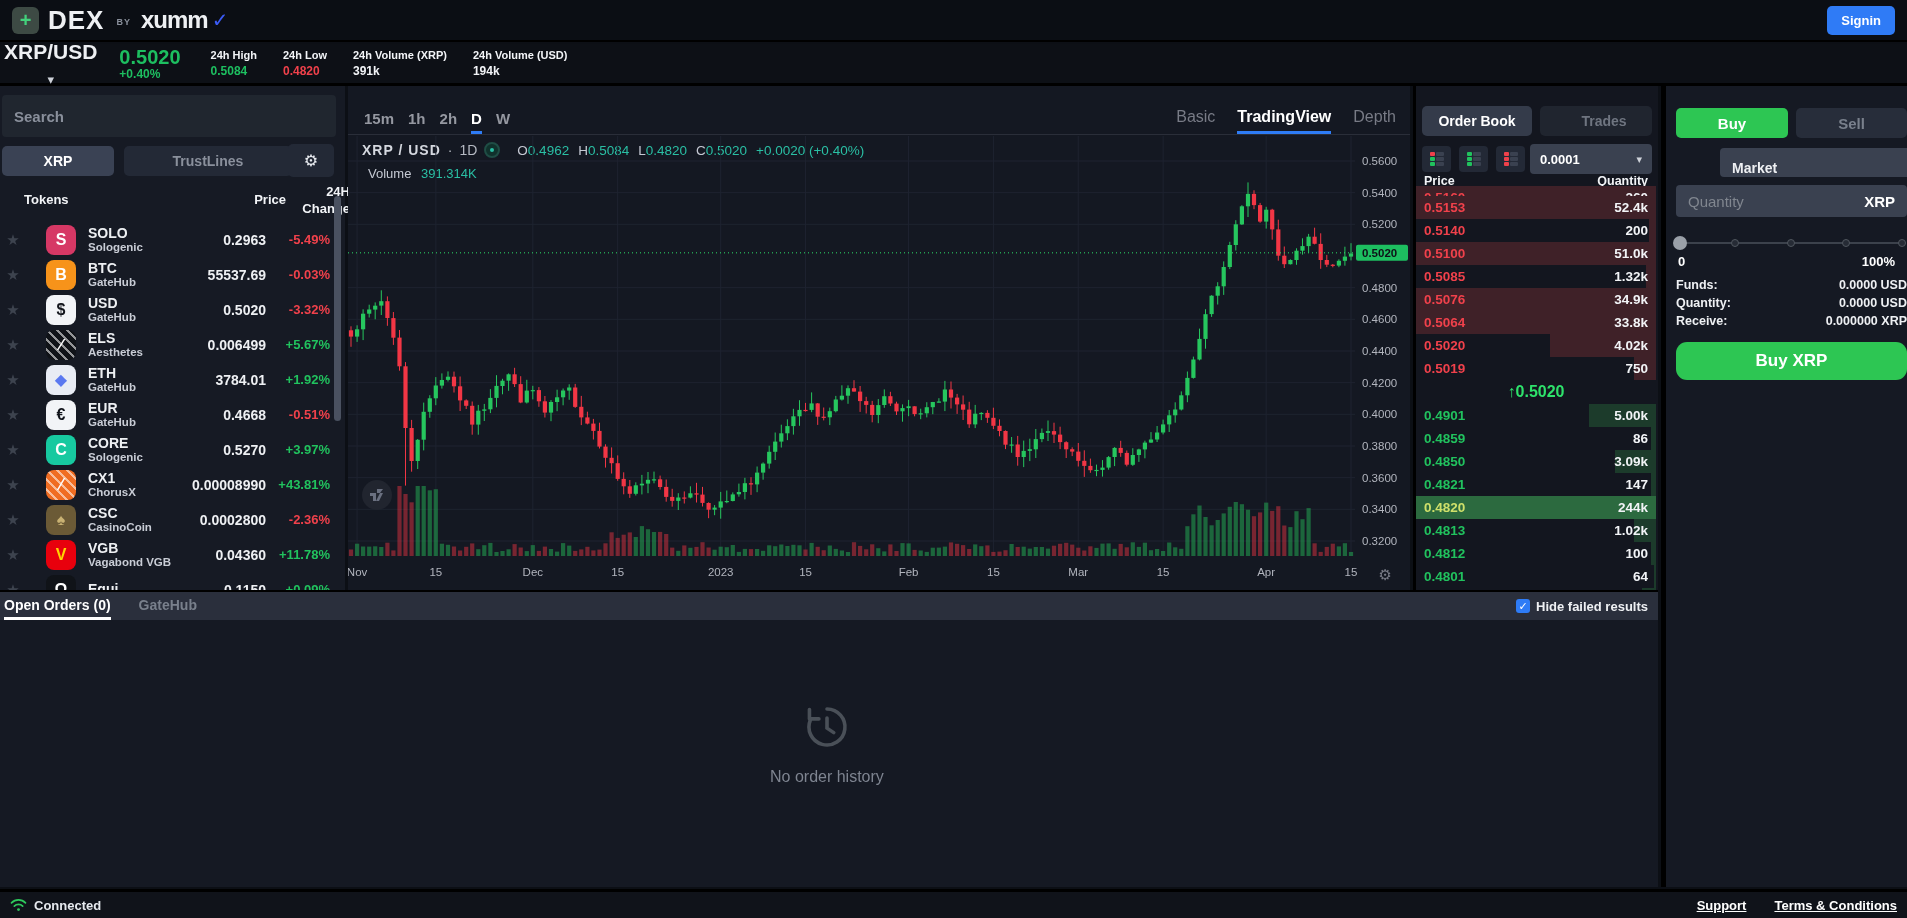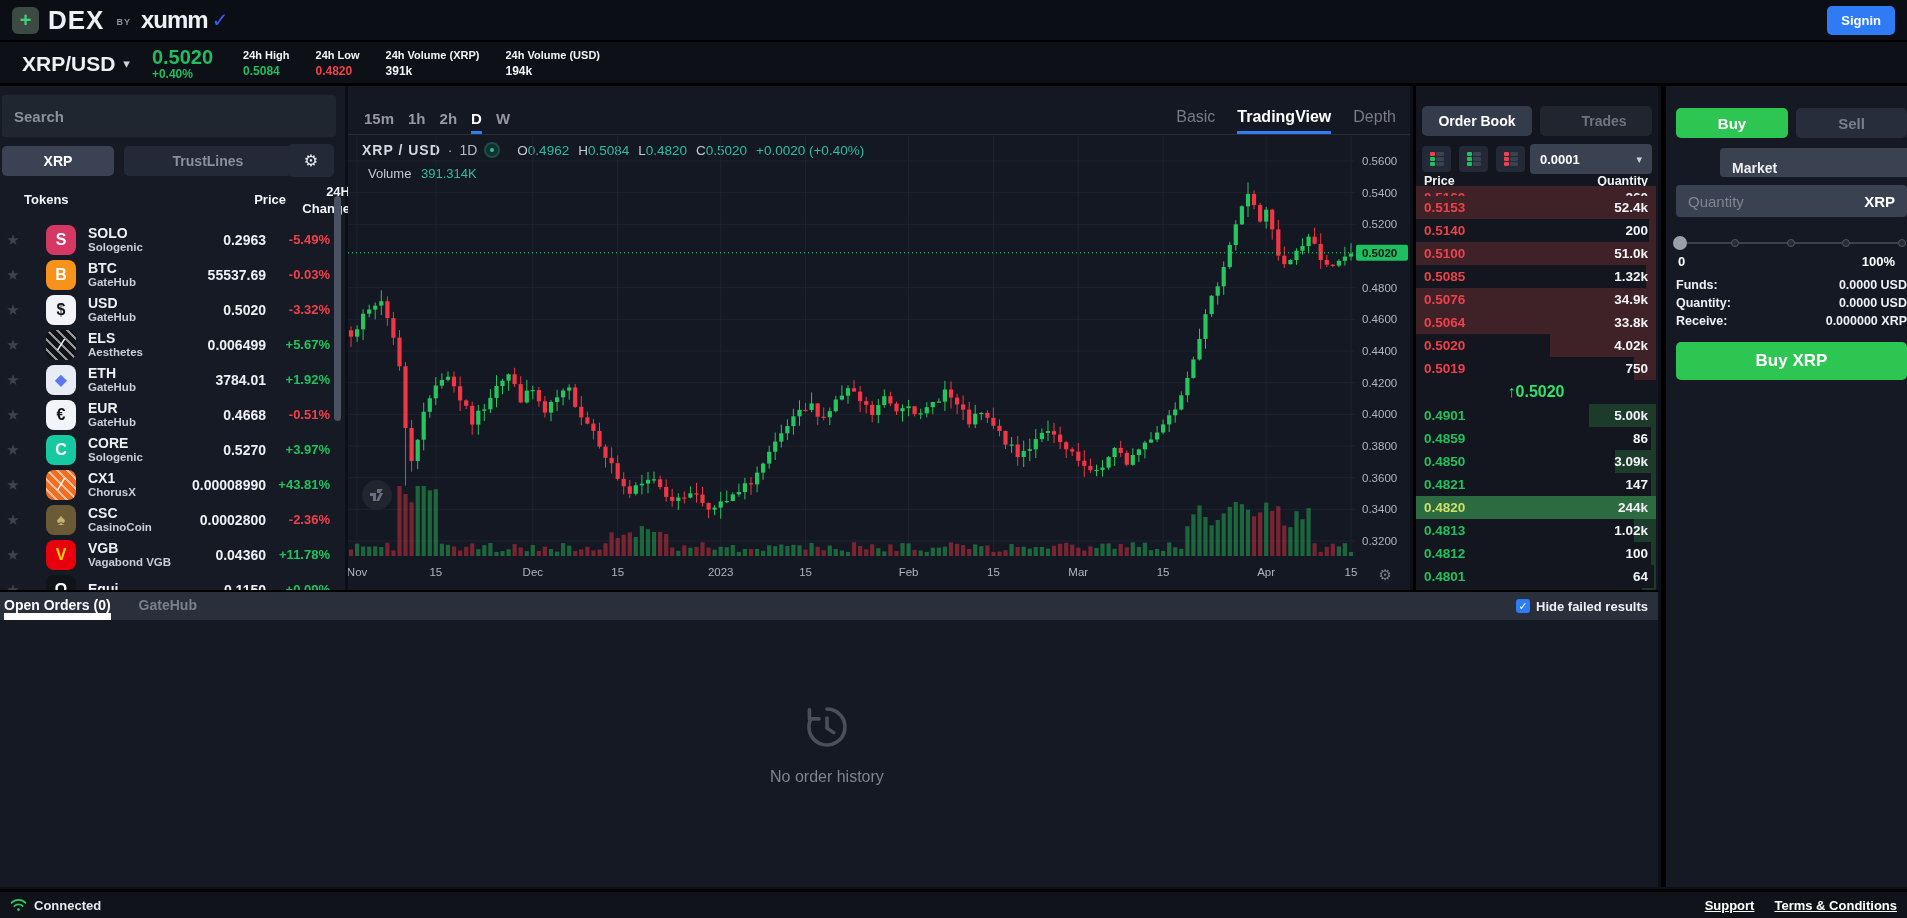--- a/index.html
+++ b/index.html
@@ -12,21 +12,21 @@
   .hdr { left:0; top:0; width:1907px; height:42px; background:#0b0e14; border-bottom:2px solid #000; display:flex; align-items:center; padding:0 12px; }
   .logo-plus { width:27px; height:27px; border-radius:6px; background:#3d4a44; color:#43d17c; font-weight:bold; font-size:20px; display:flex; align-items:center; justify-content:center; }
   .logo-dex { font-size:26px; font-weight:bold; letter-spacing:1px; margin-left:9px; }
   .logo-by { font-size:9px; font-weight:bold; color:#8a909c; margin:4px 0 0 12px; letter-spacing:1px; }
   .logo-xumm { font-size:24px; font-weight:bold; margin-left:10px; letter-spacing:-1px; }
   .logo-check { color:#3b5bf6; font-size:20px; font-weight:bold; margin-left:4px; }
   .signin { margin-left:auto; background:#2f7bf6; color:#fff; font-weight:bold; font-size:13px; border:none; border-radius:5px; padding:7px 14px; cursor:pointer; }
 
   
   .pricebar { left:0; top:44px; width:1907px; height:42px; background:#0d1016; border-bottom:3px solid #000; display:flex; align-items:center; }
-  .pair { font-size:21px; font-weight:bold; margin-left:22px; display:flex; align-items:center; gap:8px; cursor:pointer; }
+  .pair { font-size:21px; font-weight:bold; margin-left:4px; display:flex; align-items:center; gap:8px; cursor:pointer;flex-direction:column; }
   .pair .chev { font-size:13px; color:#cfd3da; }
   .bigprice { margin-left:22px; line-height:1.05; }
   .bigprice .p { color:#1dbf60; font-size:20px; font-weight:bold; }
   .bigprice .c { color:#1dbf60; font-size:12px; font-weight:bold; }
   .stats { display:flex; margin-left:30px; gap:26px; }
   .stat .l { font-size:11px; font-weight:bold; color:#f2f4f7; }
   .stat .v { font-size:12px; font-weight:bold; margin-top:3px; color:#f2f4f7; }
   .stat .v.up { color:#1dbf60; } .stat .v.down { color:#f0414b; }
 
   
@@ -110,37 +110,37 @@
   .qtywrap input { flex:1; background:transparent; border:none; color:#e6e9ee; font-size:15px; width:120px; font-family:inherit; }
   .qtywrap input::placeholder { color:#80868f; }
   .qtywrap .unit { font-size:15px; font-weight:bold; color:#fff; }
   .slider { left:14px; top:150px; width:223px; height:14px; }
   .slider .track { position:absolute; left:0; right:0; top:6px; height:2px; background:#3c424c; }
   .sdot { position:absolute; top:3px; width:8px; height:8px; border-radius:50%; background:#262b35; border:1.5px solid #50565e; margin-left:-5px; cursor:pointer; }
   .sdot.on { top:0; width:14px; height:14px; background:#9aa0a8; border:none; margin-left:-7px; }
   .slbl { top:168px; font-size:13px; font-weight:bold; color:#fff; }
   .summary { left:10px; top:192px; width:231px; font-size:12.5px; font-weight:bold; }
   .summary .row { display:flex; justify-content:space-between; margin-bottom:4px; }
-  .submit { left:10px; top:256px; width:231px; height:38px; background:#2dc653; border:none; border-radius:5px; color:#fff; font-size:17px; font-weight:bold; cursor:pointer; font-family:inherit; }
+  .submit { left:10px; top:256px; width:231px; height:38px; background:#2dc653; border:none; border-radius:11px; color:#fff; font-size:17px; font-weight:bold; cursor:pointer; font-family:inherit; }
 
   
   .ordersbar { left:0; top:590px; width:1658px; height:30px; background:#2a2f3c; border-top:2px solid #000; display:flex; align-items:center; padding:0 4px; }
   .otab { font-size:14px; font-weight:bold; margin-right:28px; height:28px; line-height:26px; cursor:pointer; }
-  .otab.on { color:#fff; border-bottom:7px solid #ffffff; }
+  .otab.on { color:#fff; border-bottom:3px solid #ffffff; }
   .otab.off { color:#79808c; }
   .hidef { margin-left:auto; display:flex; align-items:center; gap:6px; font-size:13px; font-weight:bold; padding-right:6px; cursor:pointer; }
   .cbox { width:14px; height:14px; background:#2e7cf6; border-radius:3px; color:#fff; font-size:11px; display:flex; align-items:center; justify-content:center; }
   .histarea { left:0; top:620px; width:1658px; height:267px; background:#151923; }
   .empty { position:absolute; left:770px; top:80px; text-align:center; color:#555b66; }
   .empty .txt { font-size:16px; color:#7e8490; margin-top:10px; }
 
   
   .foot { left:0; top:889px; width:1907px; height:29px; background:#10131a; border-top:3px solid #000; display:flex; align-items:center; padding:0 10px; }
   .conn { display:flex; align-items:center; gap:7px; font-size:13px; font-weight:bold; color:#e6e9ee; }
-  .flinks { margin-left:auto; display:flex; gap:20px; }
+  .flinks { margin-left:auto; display:flex; gap:28px; }
   .flink { font-size:13px; font-weight:bold; color:#fff; text-decoration:underline; cursor:pointer; }
 </style>
 </head>
 <body>
 
 <div class="app">
 
   <div class="abs hdr">
     <div class="logo-plus">+</div>
     <div class="logo-dex">DEX</div>

